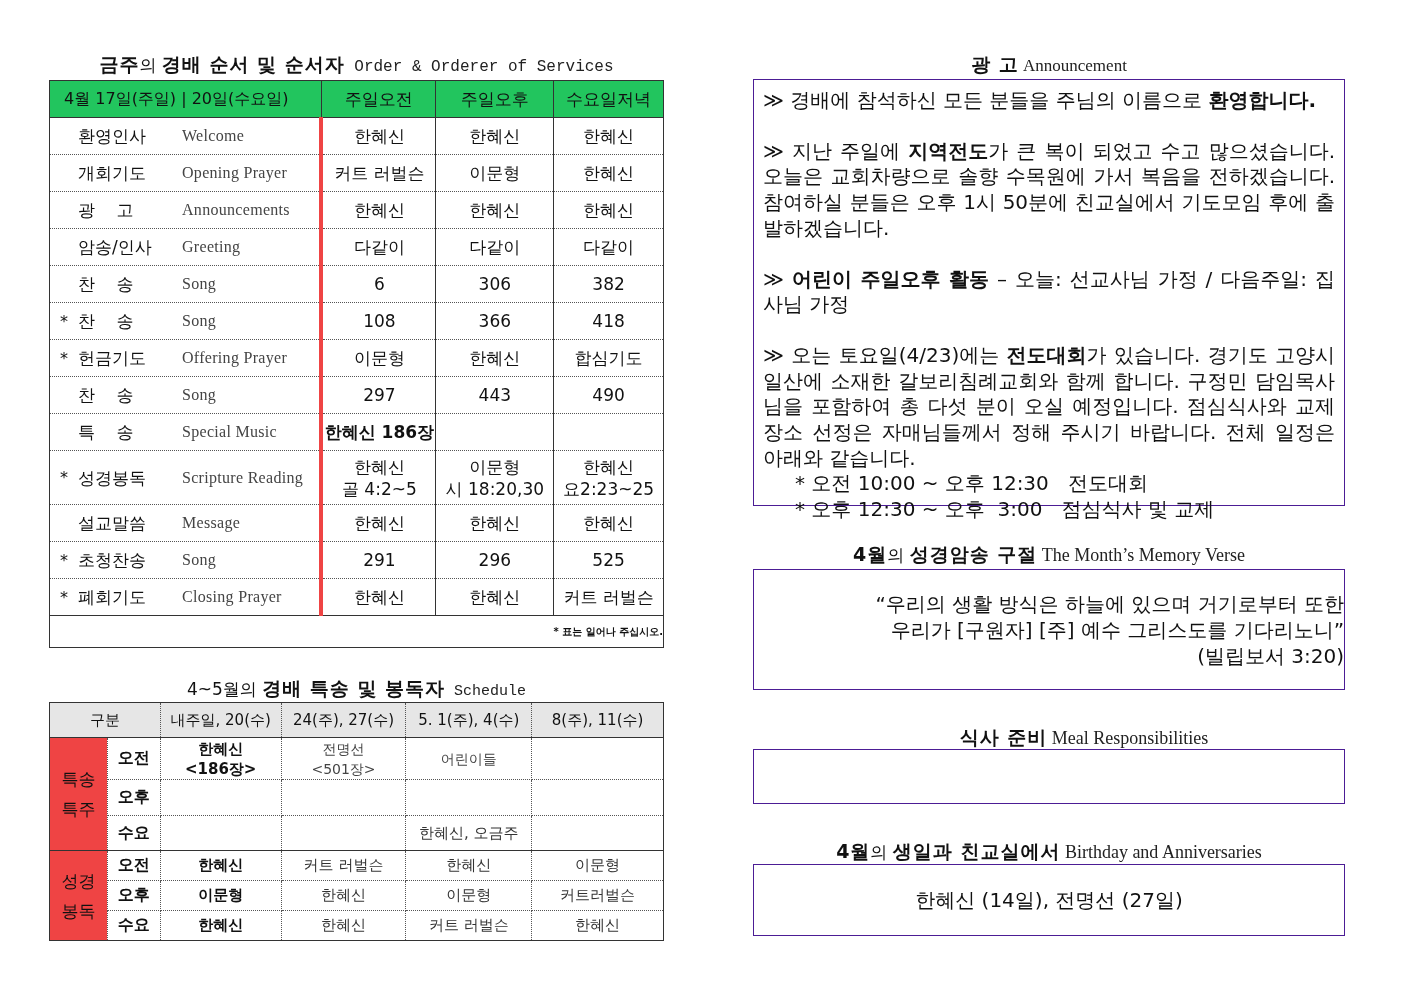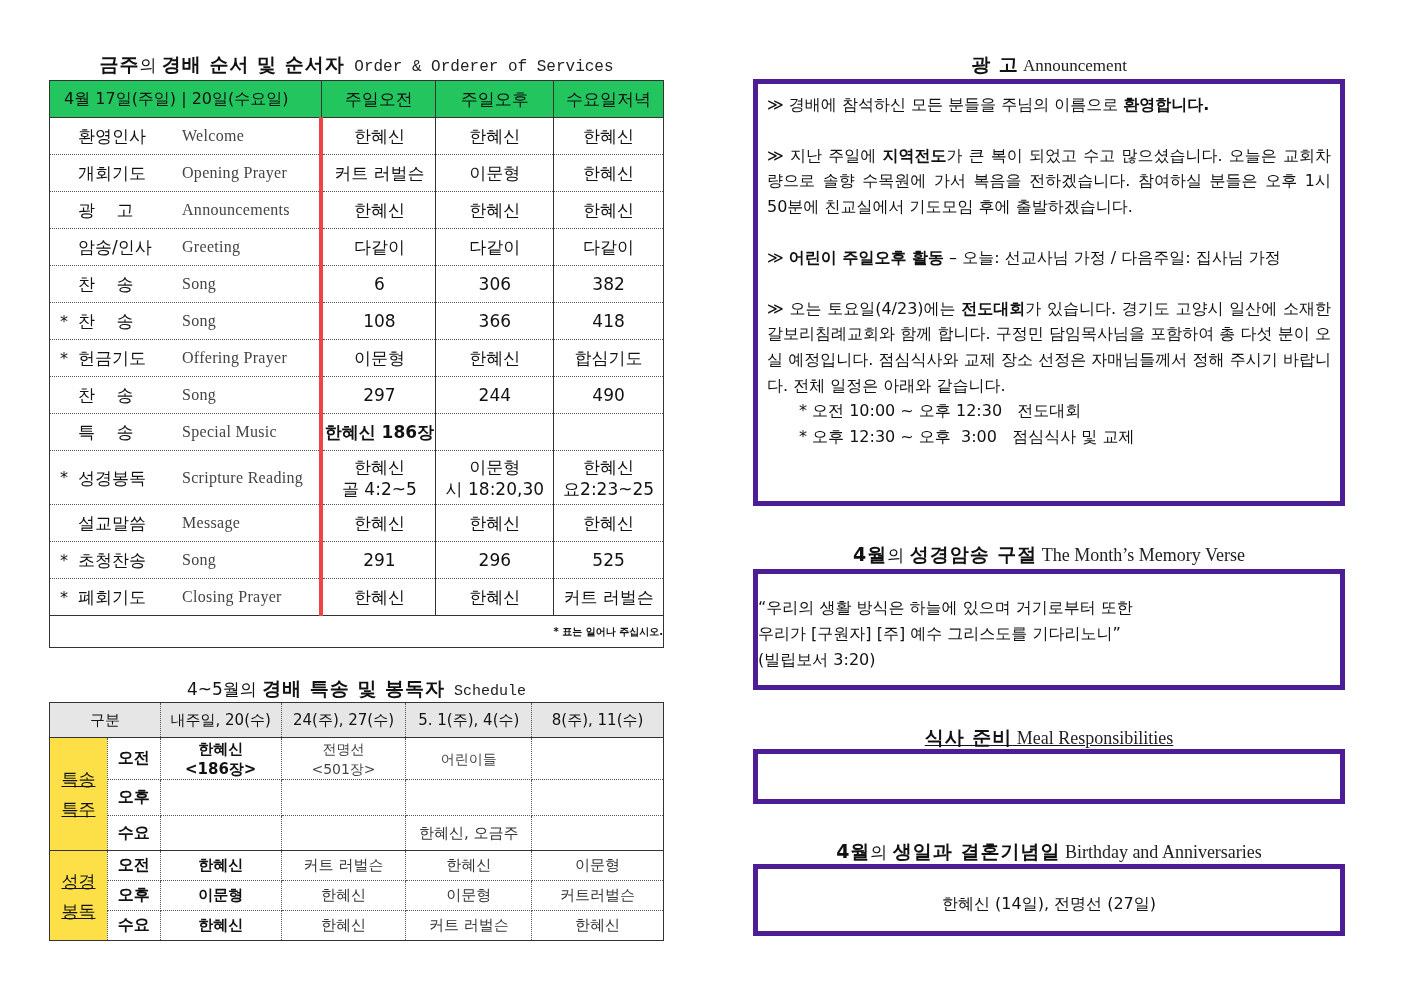--- a/index.html
+++ b/index.html
@@ -28,34 +28,34 @@
   .ko-name { width: 104px; font-size: 17px; font-family: "DejaVu Sans", sans-serif; white-space: pre; }
   .en-name { font-family: "Liberation Serif", serif; font-size: 16px; color: #444; letter-spacing: 0.3px; }
   #order-table td.note { text-align: right; padding-left: 6px; font-size: 10px; font-weight: bold; border-bottom: none; height: 32px; }
 
   
   #sched-table { position: absolute; left: 49px; top: 702px; width: 615px; border: 1px solid #333; }
   #sched-table th { background: #e6e6e6; font-family: "DejaVu Sans", sans-serif; font-weight: normal; font-size: 15px; height: 35px; border-right: 1px dotted #555; border-bottom: 1px solid #333; }
   #sched-table th:last-child { border-right: none; }
   #sched-table td { font-family: "DejaVu Sans", sans-serif; font-size: 15px; text-align: center; border-right: 1px dotted #555; border-bottom: 1px dotted #555; color: #333; }
   #sched-table td:last-child { border-right: none; }
-  #sched-table td.group { background: #fde047; font-size: 17px; line-height: 30px; color: #111; border-right: 1px dotted #555; text-decoration: underline; }
+  #sched-table td.group { background: #ef4444; font-size: 17px; line-height: 30px; color: #111; border-right: 1px dotted #555; }
   #sched-table td.sub { font-size: 16px; color: #111; font-weight: bold; }
   #sched-table td.bold { font-weight: bold; color: #111; }
   #sched-table tr.sec-end td { border-bottom: 1px solid #333; }
   #sched-table td.small { font-size: 14px; line-height: 20px; color: #444; }
 
   
-  .box { position: absolute; border: 5px solid #4c1d95; font-family: "DejaVu Sans", sans-serif; font-size: 16px; }
+  .box { position: absolute; border: 1px solid #4c1d95; font-family: "DejaVu Sans", sans-serif; font-size: 20px; }
   #announce-box { left: 753px; top: 79px; width: 592px; height: 427px; padding: 8px 9px; line-height: 25.7px; }
   #announce-box p { margin: 0; text-align: justify; }
   #announce-box .gap { height: 25px; }
   #announce-box .indent { padding-left: 32px; }
   #announce-box b { font-weight: bold; }
-  #verse-box { left: 753px; top: 569px; width: 592px; height: 121px; text-align: left; padding-top: 21px; line-height: 26px; }
+  #verse-box { left: 753px; top: 569px; width: 592px; height: 121px; text-align: right; padding-top: 21px; line-height: 26px; }
   #meal-box { left: 753px; top: 749px; width: 592px; height: 55px; }
   #birthday-box { left: 753px; top: 864px; width: 592px; height: 72px; text-align: center; line-height: 70px; }
 </style>
 </head>
 <body>
 
 <div class="section-title" style="left:49px; top:52px; width:615px;">
   <span class="ko">금주</span><span class="ko-light">의 </span><span class="ko">경배 순서 및 순서자</span><span class="en"> Order &amp; Orderer of Services</span>
 </div>
 
@@ -161,21 +161,21 @@
       </tr>
       <tr>
         <td class="label">
           <div class="lbl-wrap">
             <span class="star"></span>
             <span class="ko-name">찬    송</span>
             <span class="en-name">Song</span>
           </div>
         </td>
         <td>297</td>
-        <td>244</td>
+        <td>443</td>
         <td>490</td>
       </tr>
       <tr>
         <td class="label">
           <div class="lbl-wrap">
             <span class="star"></span>
             <span class="ko-name">특    송</span>
             <span class="en-name">Special Music</span>
           </div>
         </td>
@@ -348,21 +348,21 @@
 
 <div class="section-title" style="left:753px; top:542px; width:592px;">
   <span class="ko">4월</span><span class="ko-light">의 </span><span class="ko">성경암송 구절</span><span class="en-serif"> The Month’s Memory Verse</span>
 </div>
 <div class="box" id="verse-box">
   <div>“우리의 생활 방식은 하늘에 있으며 거기로부터 또한</div>
   <div>우리가 [구원자] [주] 예수 그리스도를 기다리노니”</div>
   <div>(빌립보서 3:20)</div>
 </div>
 
-<div class="section-title" style="left:753px; top:725px; width:592px;text-decoration:underline;">
+<div class="section-title" style="left:788px; top:725px; width:592px;">
   <span class="ko">식사 준비</span><span class="en-serif"> Meal Responsibilities</span>
 </div>
 <div class="box" id="meal-box"></div>
 
 <div class="section-title" style="left:753px; top:839px; width:592px;">
-  <span class="ko">4월</span><span class="ko-light">의 </span><span class="ko">생일과 결혼기념일</span><span class="en-serif"> Birthday and Anniversaries</span>
+  <span class="ko">4월</span><span class="ko-light">의 </span><span class="ko">생일과 친교실에서</span><span class="en-serif"> Birthday and Anniversaries</span>
 </div>
 <div class="box" id="birthday-box">한혜신 (14일), 전명선 (27일)</div>
 
 </body></html>

